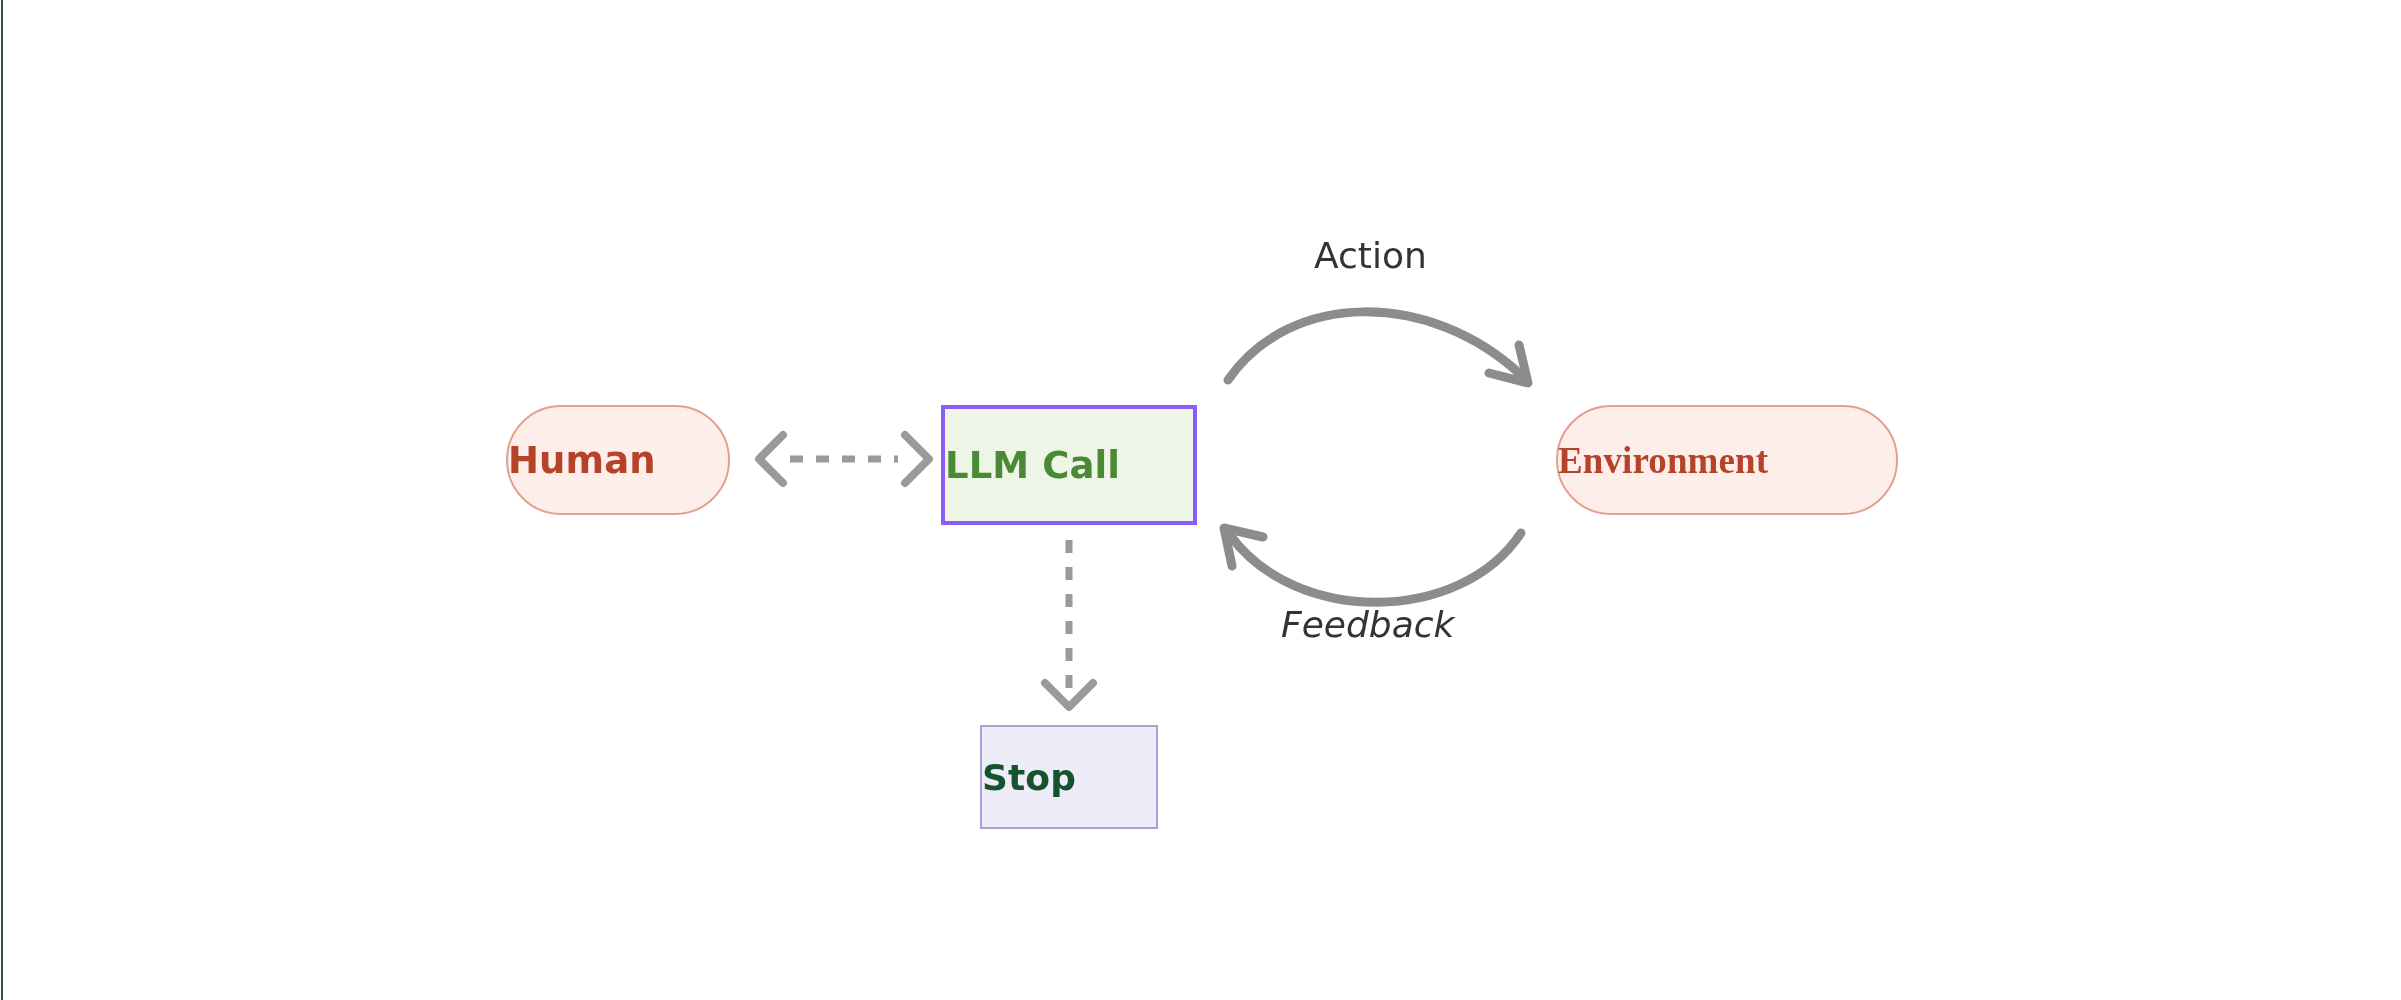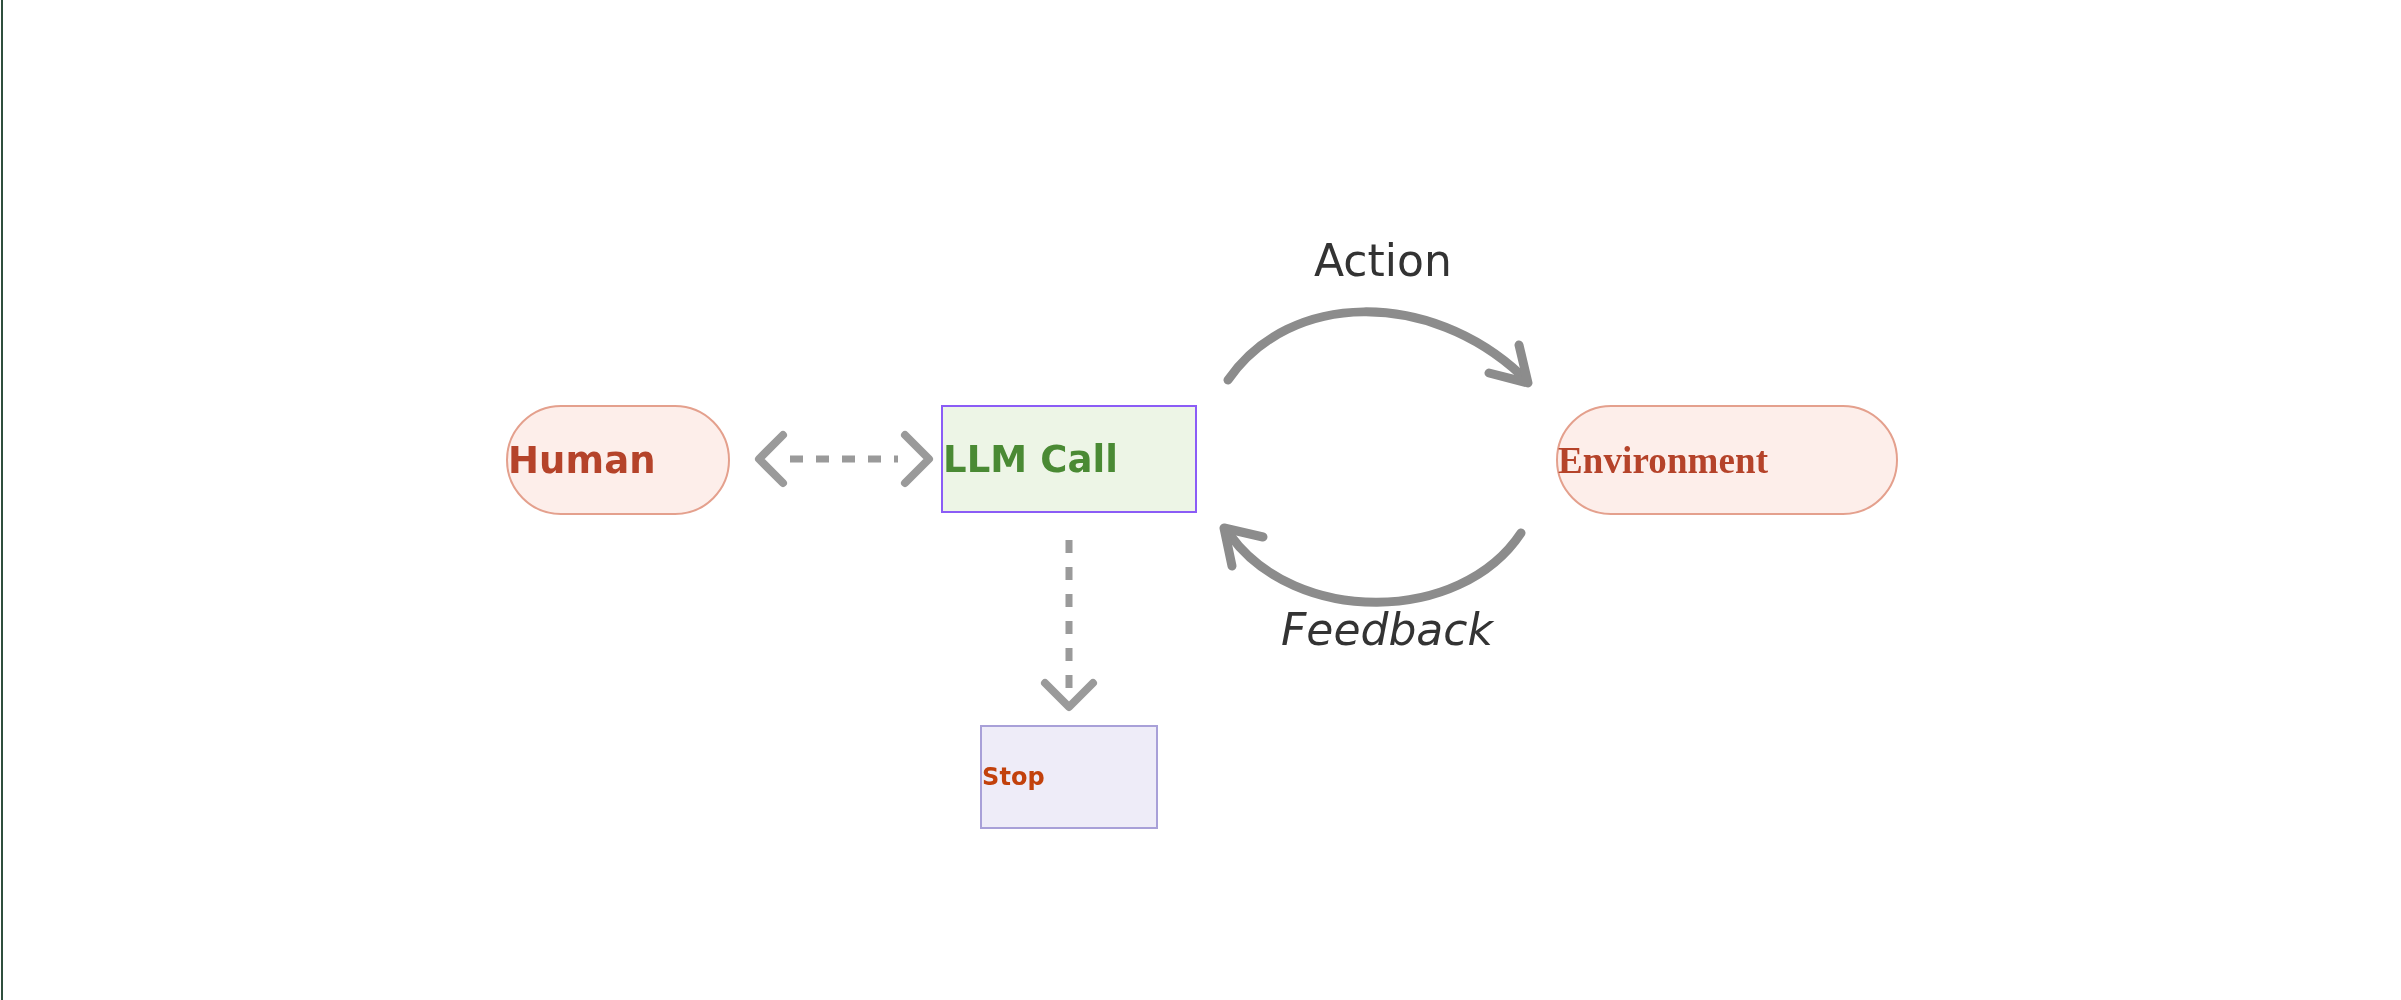--- a/index.html
+++ b/index.html
@@ -57,23 +57,23 @@
     border: 2px solid #e4a08d;
     border-radius: 55px;
   }
   #node-human .node-label {
     color: #b5432a;
     font-size: 37px;
   }
   
   #node-llm-call {
     left: 941px; top: 405px;
-    width: 256px; height: 108px;
+    width: 256px; height: 120px;
     background: #edf5e6;
-    border: 2px solid #8b5cf6;
+    border: 4px solid #8b5cf6;
     border-radius: 0;
   }
   #node-llm-call .node-label {
     color: #4a8a34;
     font-size: 37px;
   }
   
   #node-environment {
     left: 1556px; top: 405px;
     width: 342px; height: 110px;
@@ -88,28 +88,28 @@
   }
   
   #node-stop {
     left: 980px; top: 725px;
     width: 178px; height: 104px;
     background: #eeecf8;
     border: 2px solid #a8a0d8;
     border-radius: 0;
   }
   #node-stop .node-label {
-    color: #c2410c;
-    font-size: 24px;
+    color: #14532d;
+    font-size: 36px;
   }
   
   .edge-caption {
     position: absolute;
     color: #333333;
-    font-size: 44px;
+    font-size: 36px;
     white-space: nowrap;
   }
   #caption-action   { left: 1314px; top: 235px; }
   #caption-feedback { left: 1281px; top: 604px; font-style: italic; }
 </style>
 </head>
 <body>
 
 <div id="canvas">
 

